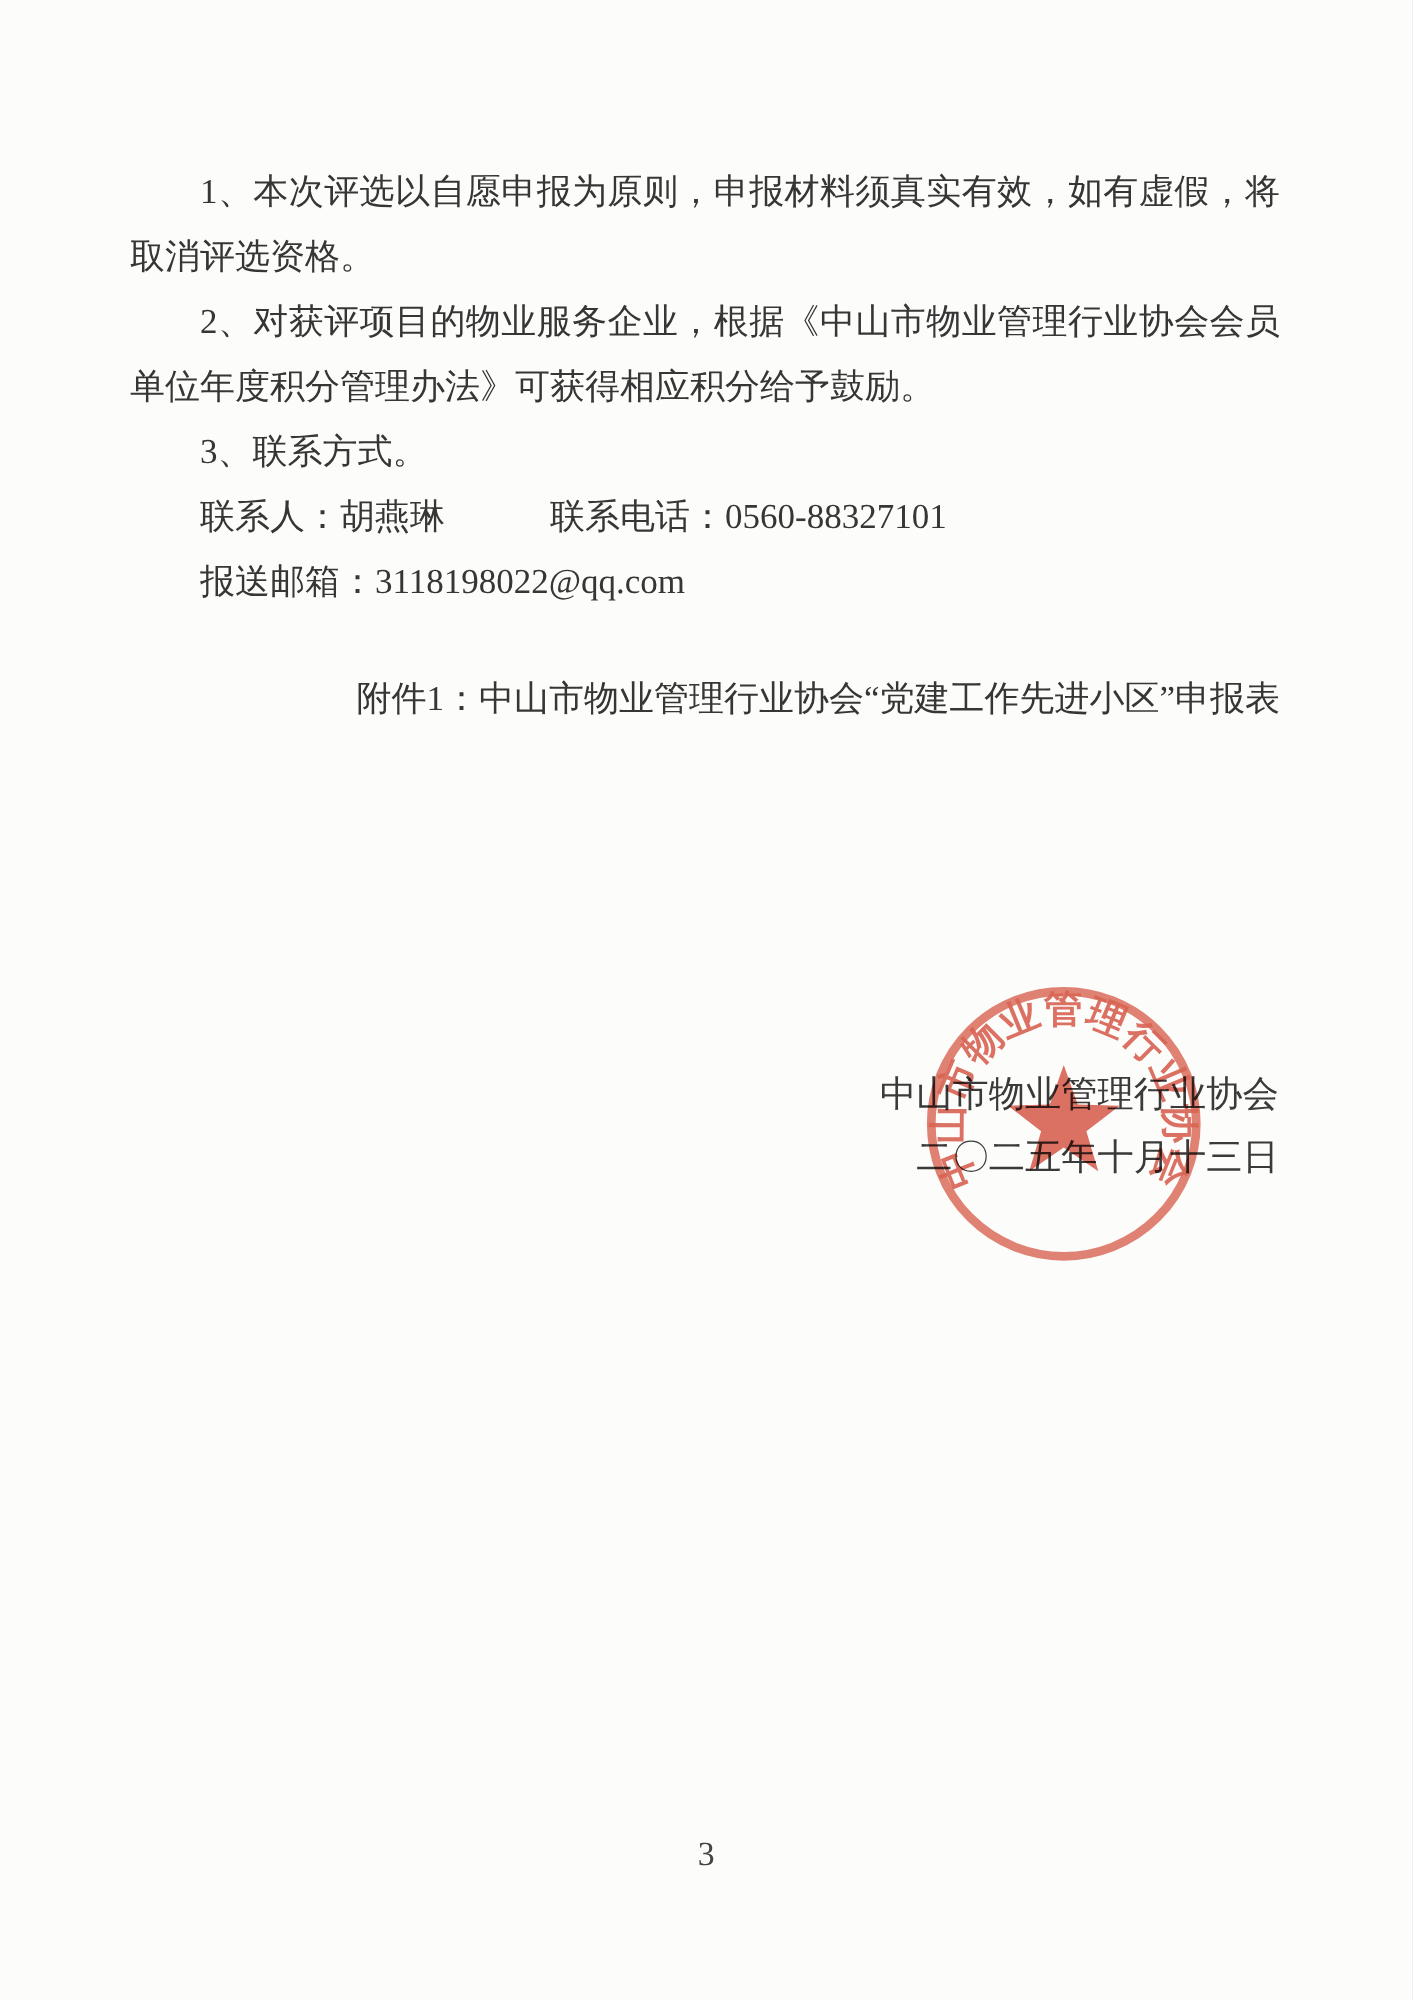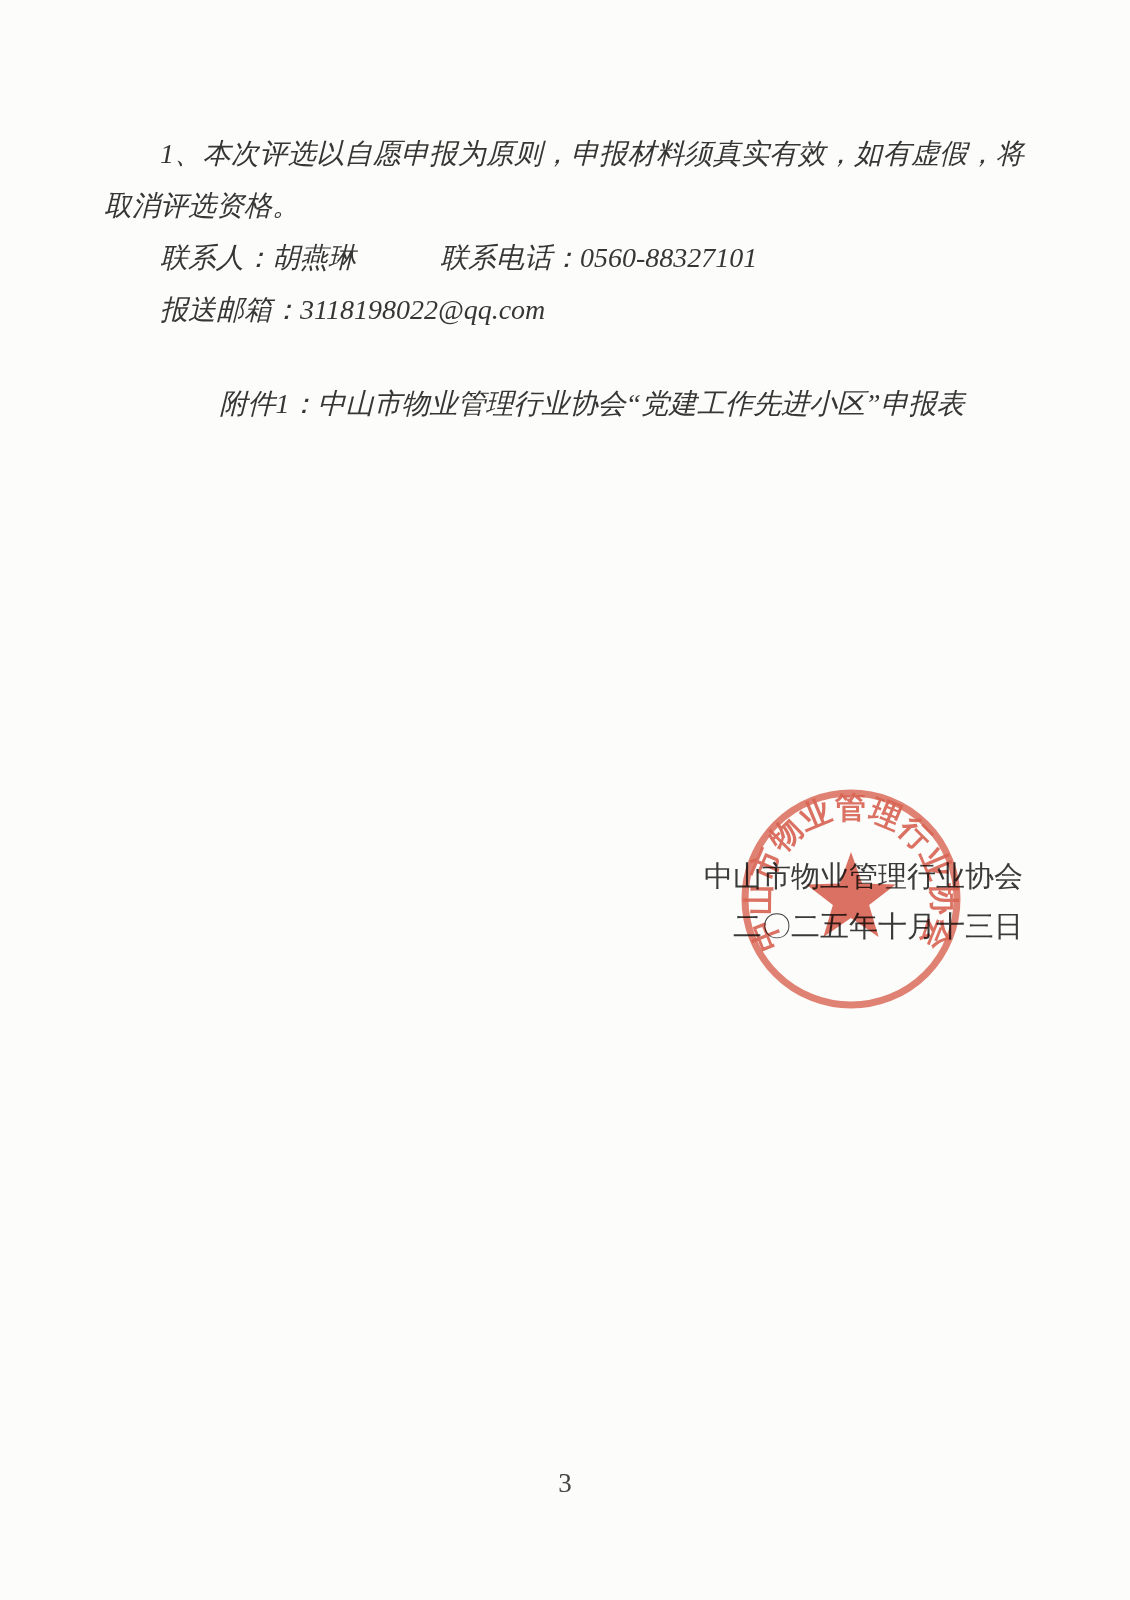--- a/index.html
+++ b/index.html
@@ -24,25 +24,24 @@
     width: 920px;
     font-size: 28px;
     line-height: 52px;
     text-align: justify;
   }
   .para {
     margin: 0;
   }
   .indent {
     text-indent: 2em;
-    font-style: italic;
   }
   .attachment {
     margin-top: 42px;
-    text-align: center;
+    text-align: right;
   }
   .signature {
     position: absolute;
     top: 851px;
     right: 107px;
     text-align: right;
     font-size: 29px;
     line-height: 50px;
     color: #3a3a3a;
   }
@@ -71,20 +70,22 @@
     color: #444444;
   }
 </style>
 </head>
 <body>
 
 <div class="page">
 
   <div class="content">
     <p class="para indent">1、本次评选以自愿申报为原则，申报材料须真实有效，如有虚假，将取消评选资格。</p>
+    <p class="para indent">2、对获评项目的物业服务企业，根据《中山市物业管理行业协会会员单位年度积分管理办法》可获得相应积分给予鼓励。</p>
+    <p class="para indent">3、联系方式。</p>
     <p class="para indent">联系人：胡燕琳　　　联系电话：0560-88327101</p>
     <p class="para indent">报送邮箱：3118198022@qq.com</p>
     <p class="para indent attachment">附件1：中山市物业管理行业协会“党建工作先进小区”申报表</p>
   </div>
 
   <div class="signature">
     <div>中山市物业管理行业协会</div>
     <div>二〇二五年十月十三日</div>
   </div>
 

